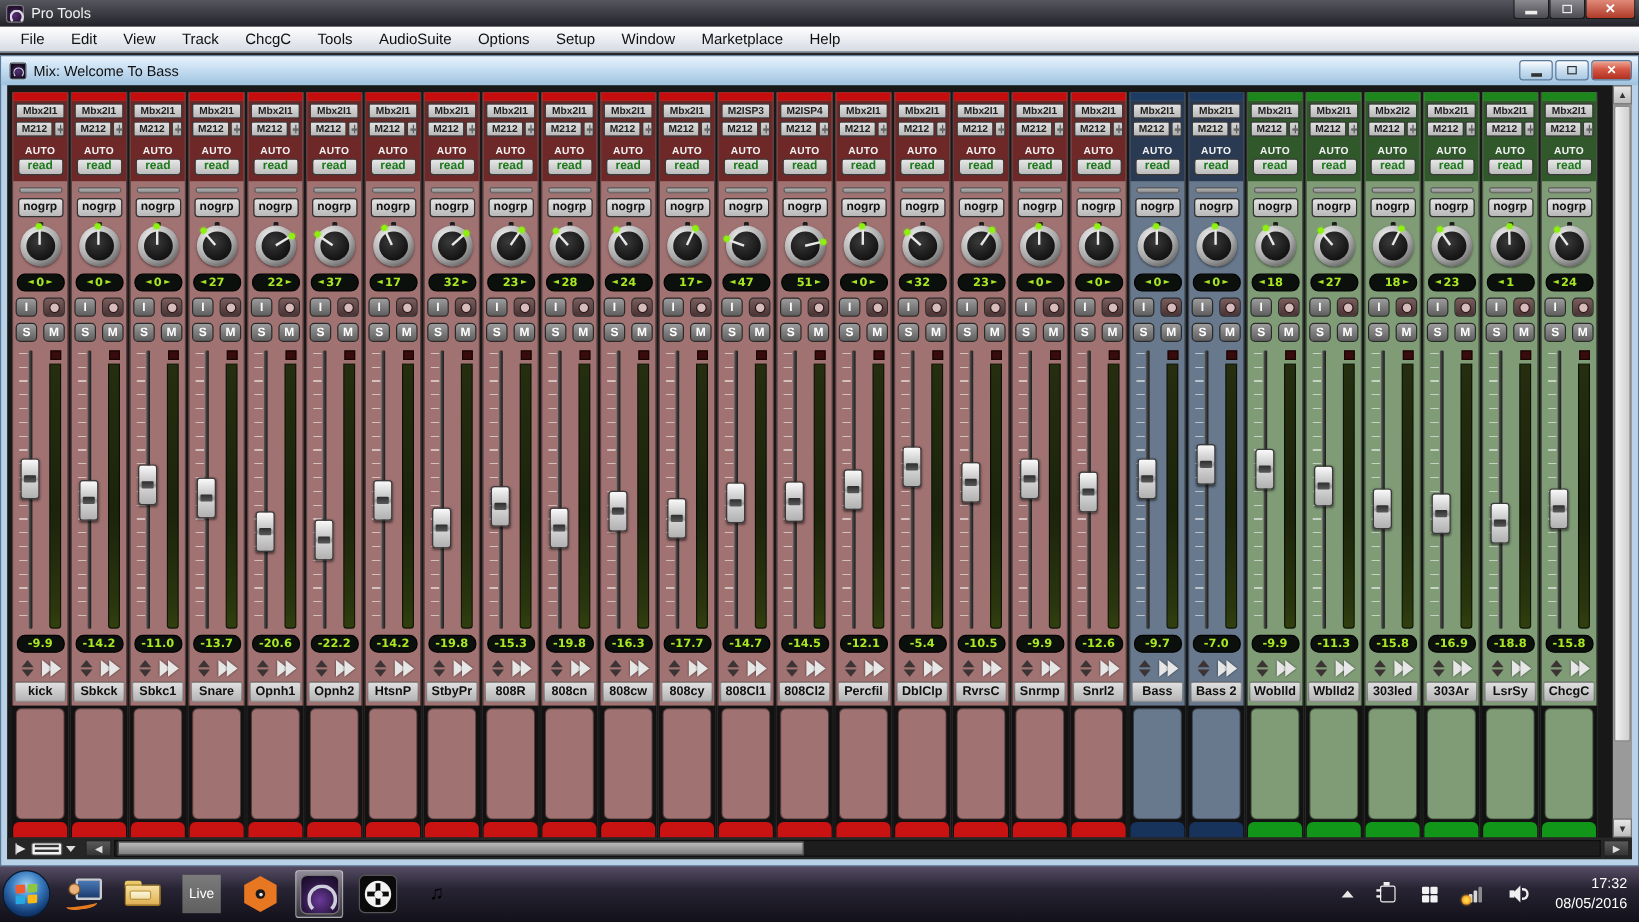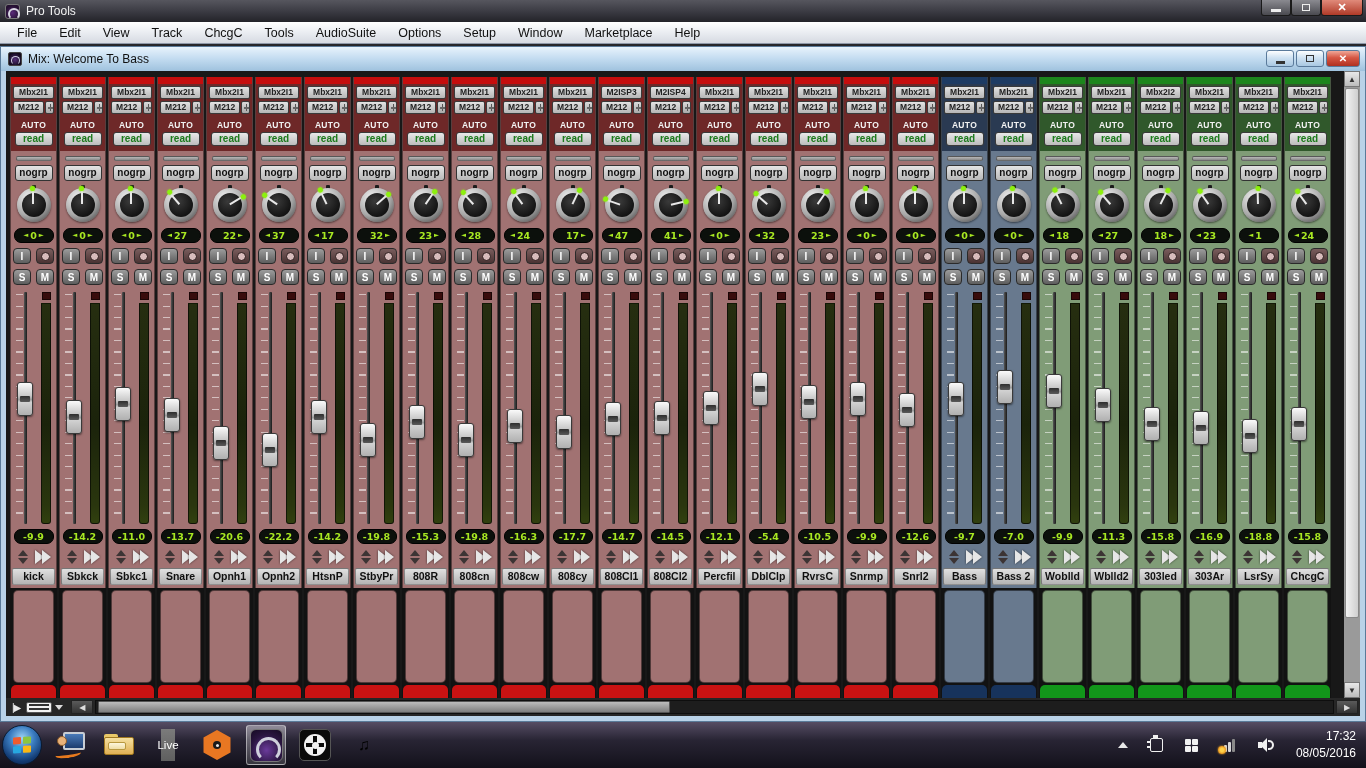--- a/index.html
+++ b/index.html
@@ -184,21 +184,21 @@
   .task-icon.active { background:linear-gradient(rgba(255,255,255,.38),rgba(255,255,255,.14));
                       border:1px solid rgba(255,255,255,.45); border-radius:3px; }
   .ico-user { width:30px; height:26px; position:relative; }
   .ico-user .mon { position:absolute; right:0; top:0; width:22px; height:18px; background:linear-gradient(#4a7ab8,#1c3c6e); border:2px solid #c8cdd4; border-radius:2px; }
   .ico-user .head { position:absolute; left:2px; top:4px; width:10px; height:10px; border-radius:50%; background:#e8b27a; border:1px solid #8a5a2a; }
   .ico-user .swoosh { position:absolute; left:0; bottom:0; width:26px; height:8px; border-bottom:3px solid #e87a1e; border-radius:50%; transform:rotate(-8deg); }
   .ico-folder { width:30px; height:22px; position:relative; }
   .ico-folder .back { position:absolute; left:0; top:0; width:14px; height:6px; background:#e8c868; border-radius:2px 2px 0 0; }
   .ico-folder .body2 { position:absolute; left:0; top:3px; width:30px; height:18px; background:linear-gradient(#f5e0a0,#e0b055); border:1px solid #a07820; border-radius:2px; }
   .ico-folder .tab { position:absolute; left:4px; top:8px; width:18px; height:8px; background:linear-gradient(#fdf6dc,#efdda6); border:1px solid #b89840; border-radius:2px; }
-  .ico-live { width:14px; height:32px; background:linear-gradient(#7b7b7b,#5f5f5f); color:#fff;
+  .ico-live { width:32px; height:32px; background:linear-gradient(#7b7b7b,#5f5f5f); color:#fff;
               font-size:11.5px; display:flex; align-items:center; justify-content:center; }
   .ico-reason { width:30px; height:30px; background:#e87722; position:relative;
                 clip-path:polygon(50% 0, 95% 25%, 95% 75%, 50% 100%, 5% 75%, 5% 25%); }
   .ico-reason::before { content:""; position:absolute; left:11px; top:11px; width:8px; height:8px; border-radius:50%; background:#1a1a1a; }
   .ico-reason::after { content:""; position:absolute; left:13.5px; top:13.5px; width:3px; height:3px; border-radius:50%; background:#e8e8e8; }
   .ico-pt { width:33px; height:33px; border-radius:6px; background:radial-gradient(circle at 50% 65%, #6a3a9a 0%, #2a1540 60%, #150a22);
             border:1px solid #777; position:relative; }
   .ico-pt::before { content:""; position:absolute; left:5px; top:7px; width:19px; height:19px;
             border:3px solid #cfcfdc; border-bottom-color:transparent; border-radius:50%; transform:rotate(0deg); }
   .ico-black { width:32px; height:32px; border-radius:5px; background:#0a0a0a; border:1px solid #555;
@@ -1183,21 +1183,21 @@
       <div class="knob-wrap">
         <div class="knob"></div>
         <div class="knob-inner" style="left:6px;top:8px;"></div>
         <div class="knob-pointer" style="transform: rotate(76.5deg);">
           <span class="knob-line"></span>
                   <span class="knob-dot"></span>
         </div>
       </div>
       <div class="lcd">
         <span class="arr" style="visibility: hidden;">◄</span>
-        <span>41</span>
+        <span>51</span>
         <span class="arr" style="visibility: visible;">►</span>
       </div>
       <div class="btn-row">
         <div class="sq-btn">I</div>
         <div class="sq-btn rec-btn">
                   <span class="rec-dot"></span>
                 </div>
       </div>
       <div class="btn-row">
         <div class="sq-btn">S</div>

